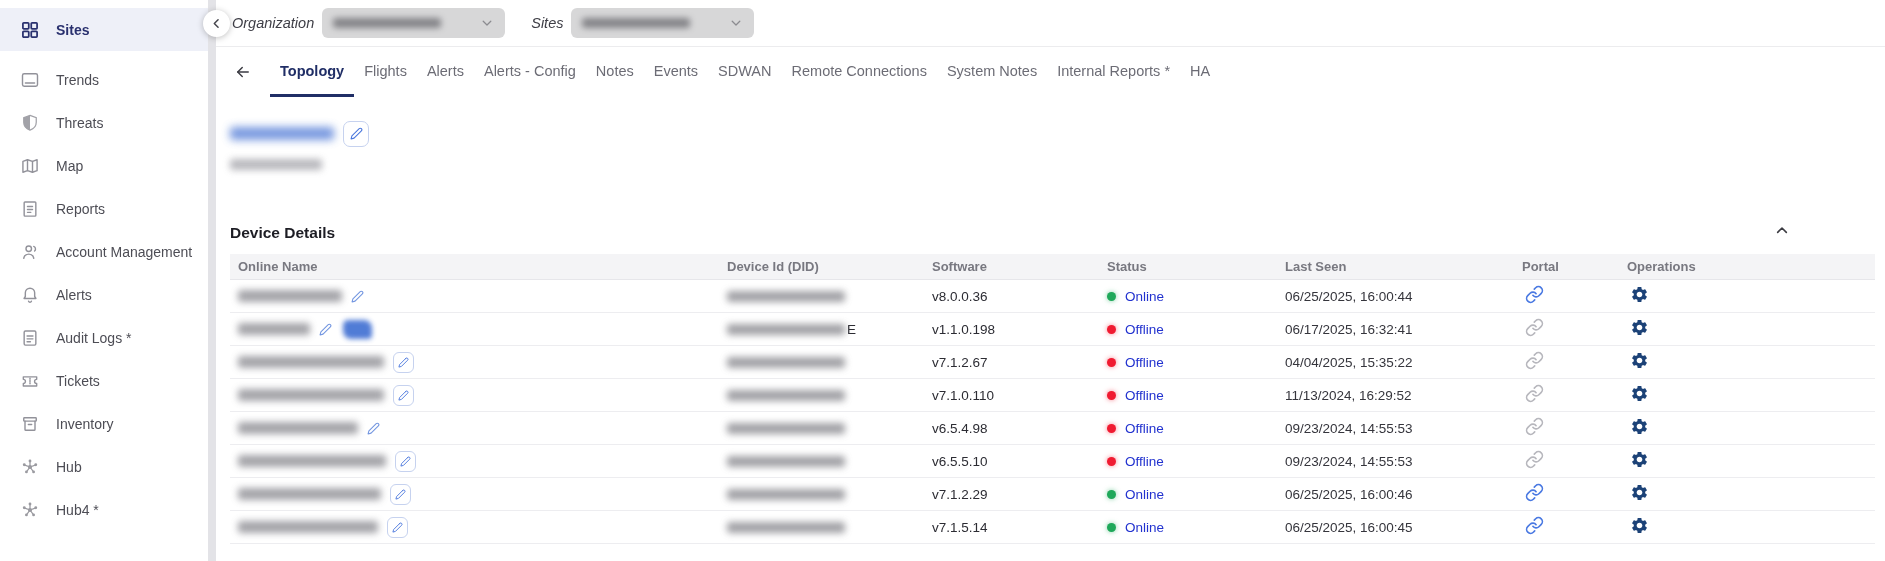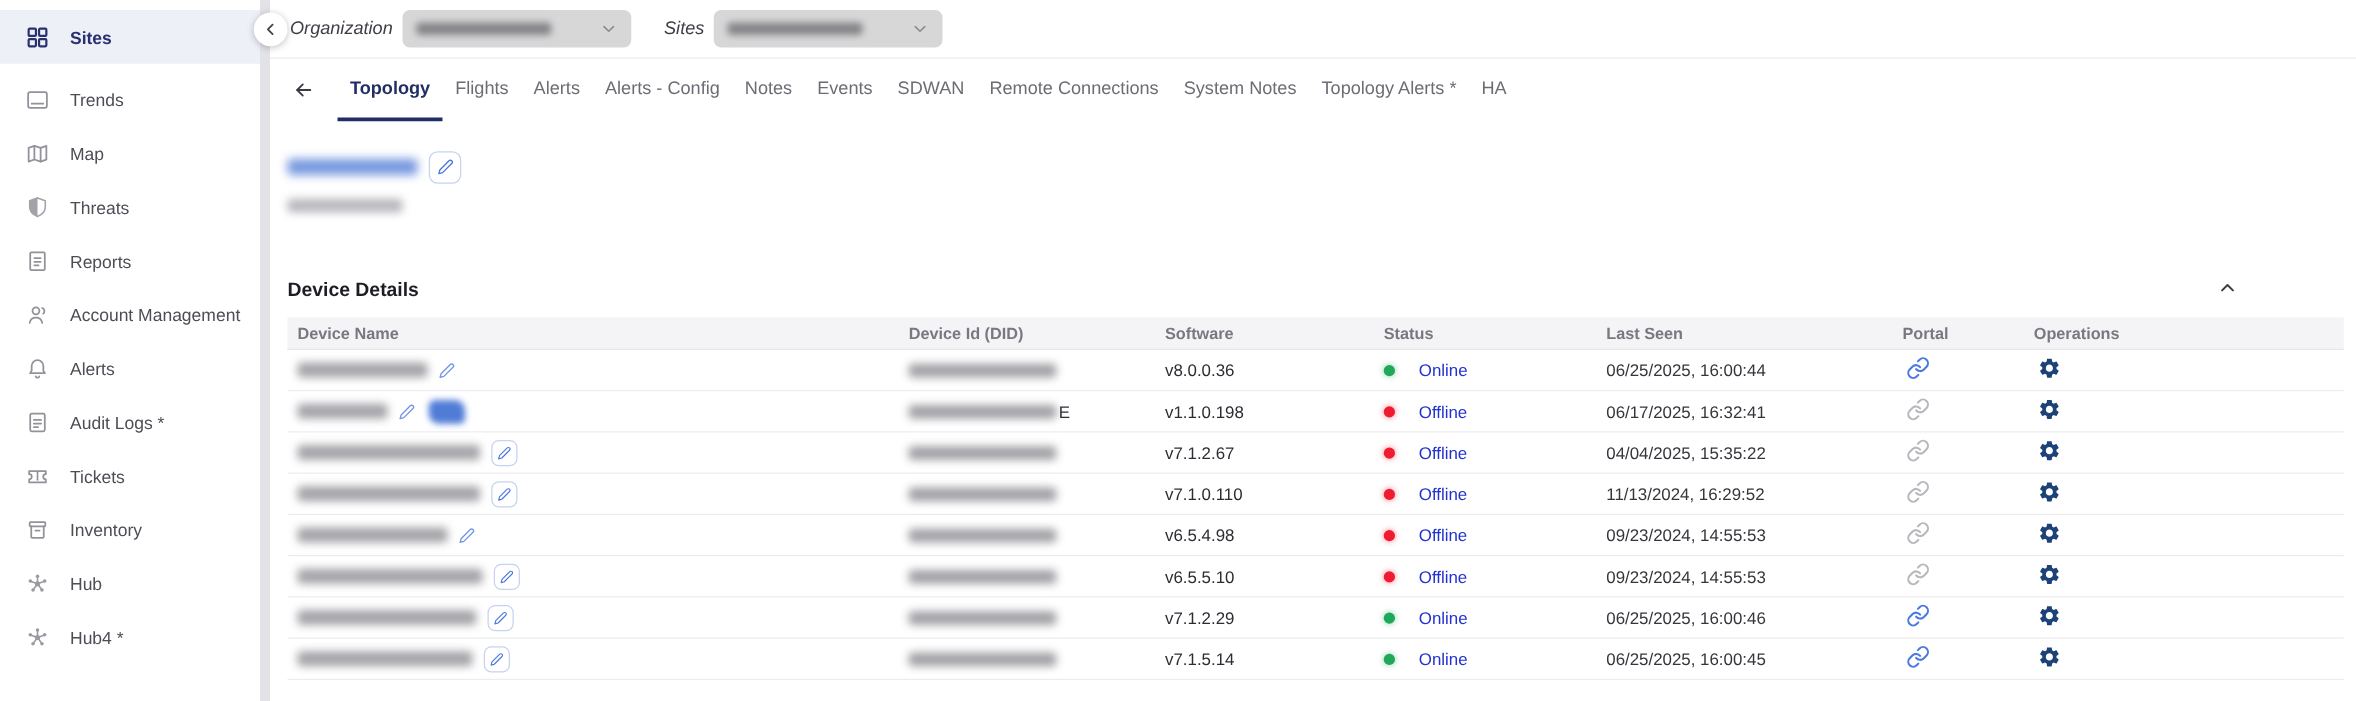--- a/index.html
+++ b/index.html
@@ -68,21 +68,21 @@
   .edit-mini { color:#5b84db; display:flex; opacity:.85; filter:blur(.6px); }
   .edit-mini svg { width:13px; height:13px; }
   .edit-btn-sm { width:21px; height:21px; border:1px solid #c6d2ef; border-radius:6px; background:#fff;
     color:#4a77dd; display:flex; align-items:center; justify-content:center; cursor:pointer; flex:0 0 21px; }
   .edit-btn-sm svg { width:11px; height:11px; }
   .blob { width:29px; height:19px; background:#3e6ed2; border-radius:5px 8px 4px 8px; filter:blur(2.5px);
     opacity:.9; margin-left:2px; }
   .did-cell { display:flex; align-items:center; }
   .did-blur { width:118px; height:11px; background:#87878d; filter:blur(3.5px); border-radius:3px; opacity:.78; }
   .did-suffix { margin-left:2px; }
-  .status-cell { display:flex; align-items:center; gap:19px; }
+  .status-cell { display:flex; align-items:center; gap:9px; }
   .dot { width:9px; height:9px; border-radius:50%; flex:0 0 9px; }
   .dot.online  { background:#1fa85a; box-shadow:0 0 5px rgba(31,168,90,.55); }
   .dot.offline { background:#f01b31; box-shadow:0 0 5px rgba(240,27,49,.55); }
   .status-label { color:#2232cf; cursor:pointer; }
   .seen-cell { color:#35353c; }
   .portal-icon { display:inline-flex; margin-left:3px; color:#4a79e2; cursor:pointer; }
   .portal-icon.inactive { color:#b7b7bd; }
   .portal-icon svg { width:19px; height:19px; }
   .gear { display:inline-flex; margin-left:3px; color:#1c4277; cursor:pointer; }
   .gear svg { width:19px; height:19px; }
@@ -109,35 +109,35 @@
     <span class="icon">
             <svg viewBox="0 0 24 24" fill="none" stroke="currentColor" stroke-width="1.7" stroke-linecap="round" stroke-linejoin="round">
               <rect x="3" y="4.5" width="18" height="15" rx="2"></rect>
               <path d="M6.5 15.5h11"></path>
             </svg>
           </span>
     <span>Trends</span>
   </div>
         <div class="side-item">
     <span class="icon">
-            <svg viewBox="0 0 24 24" fill="none" stroke="currentColor" stroke-width="1.7" stroke-linecap="round" stroke-linejoin="round">
-              <path d="M9 4.5L3.5 6.4v13.1L9 17.5l6 2 5.5-1.9V4.5L15 6.4l-6-1.9z"></path>
-              <path d="M9 4.5v13M15 6.4v13.1"></path>
-            </svg>
-          </span>
-    <span>Map</span>
-  </div>
-        <div class="side-item">
-    <span class="icon">
             <svg viewBox="0 0 24 24">
               <path d="M12 2.8l7.5 2.8v5.5c0 4.7-3.2 8-7.5 9.5-4.3-1.5-7.5-4.8-7.5-9.5V5.6L12 2.8z" fill="none" stroke="#a2a2a8" stroke-width="1.5"></path>
               <path d="M12 2.8L4.5 5.6v5.5c0 4.7 3.2 8 7.5 9.5V2.8z" fill="#a2a2a8"></path>
             </svg>
           </span>
     <span>Threats</span>
+  </div>
+        <div class="side-item">
+    <span class="icon">
+            <svg viewBox="0 0 24 24" fill="none" stroke="currentColor" stroke-width="1.7" stroke-linecap="round" stroke-linejoin="round">
+              <path d="M9 4.5L3.5 6.4v13.1L9 17.5l6 2 5.5-1.9V4.5L15 6.4l-6-1.9z"></path>
+              <path d="M9 4.5v13M15 6.4v13.1"></path>
+            </svg>
+          </span>
+    <span>Map</span>
   </div>
         <div class="side-item">
     <span class="icon">
             <svg viewBox="0 0 24 24" fill="none" stroke="currentColor" stroke-width="1.7" stroke-linecap="round" stroke-linejoin="round">
               <path d="M6 3.5h12a1 1 0 0 1 1 1v15a1 1 0 0 1-1 1H6a1 1 0 0 1-1-1v-15a1 1 0 0 1 1-1z"></path>
               <path d="M9 9h6M9 12.5h6M9 16h4"></path>
             </svg>
           </span>
     <span>Reports</span>
   </div>
@@ -270,21 +270,21 @@
       <div style="display:flex" id="tab-list">
           <div class="tab active">Topology</div>
           <div class="tab">Flights</div>
           <div class="tab">Alerts</div>
           <div class="tab">Alerts - Config</div>
           <div class="tab">Notes</div>
           <div class="tab">Events</div>
           <div class="tab">SDWAN</div>
           <div class="tab">Remote Connections</div>
           <div class="tab">System Notes</div>
-          <div class="tab">Topology Alerts *</div>
+          <div class="tab">Internal Reports *</div>
           <div class="tab">HA</div>
         </div>
     </div>
 
     <div class="content">
 
       <div class="site-head">
         <div class="site-name-row">
           <span class="site-name-blur"></span>
           <span class="edit-btn">
@@ -304,21 +304,21 @@
           <span style="display:flex">
             <svg viewBox="0 0 24 24" fill="none" stroke="currentColor" stroke-width="2.4" stroke-linecap="round" stroke-linejoin="round">
                 <path d="M5.5 15.5L12 9l6.5 6.5"></path>
               </svg>
           </span>
         </span>
       </div>
 
       <div class="tbl">
         <div class="thead" id="thead">
-            <div class="hcell">Device Name</div>
+            <div class="hcell">Online Name</div>
             <div class="hcell">Device Id (DID)</div>
             <div class="hcell">Software</div>
             <div class="hcell">Status</div>
             <div class="hcell">Last Seen</div>
             <div class="hcell">Portal</div>
             <div class="hcell">Operations</div>
           </div>
         <div id="tbody">
             <div class="trow">
     <div class="name-cell">

